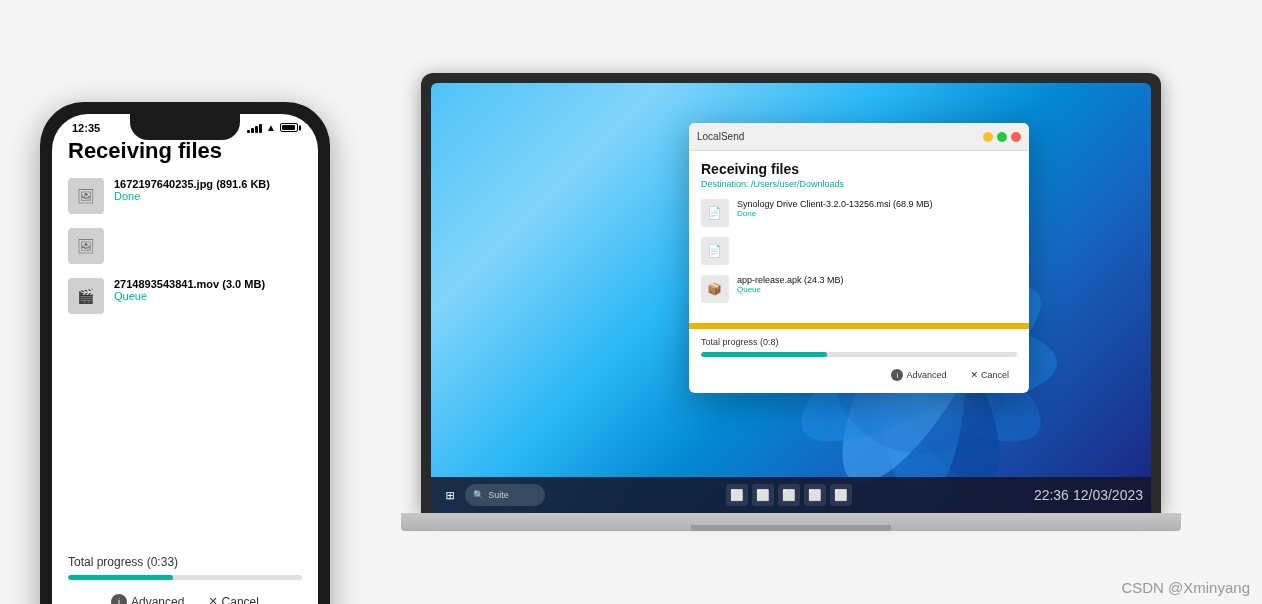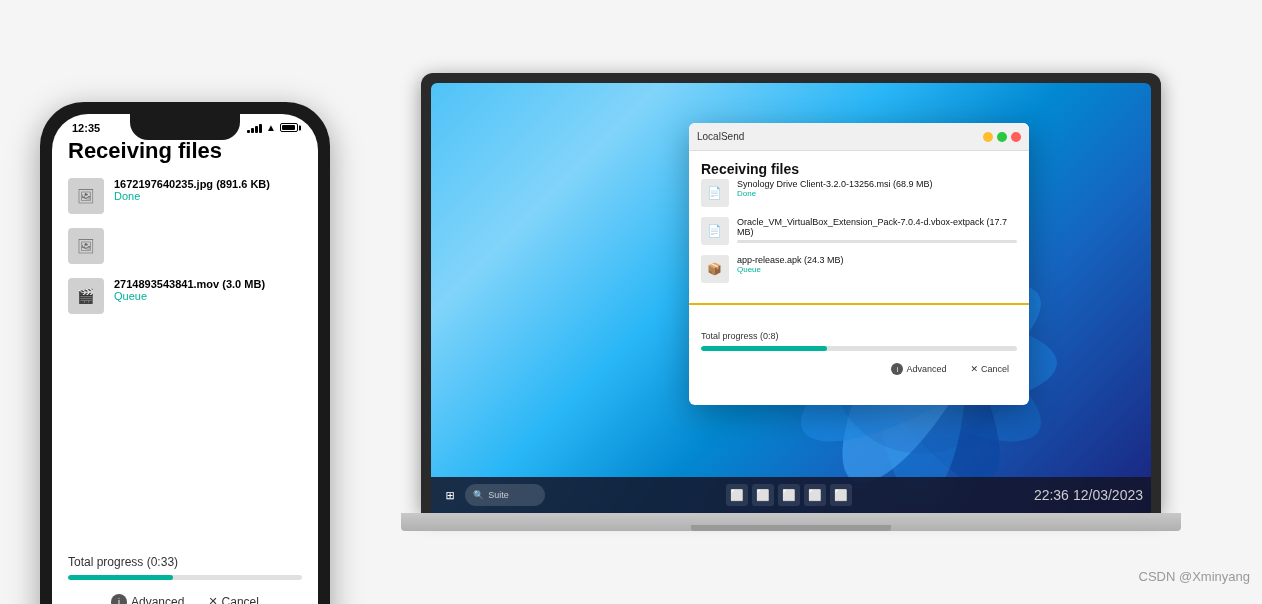--- a/index.html
+++ b/index.html
@@ -311,21 +311,21 @@
       background: #e0e0e0;
       border-radius: 2px;
       margin-top: 3px;
       overflow: hidden;
     }
     .dialog-file-progress-fill {
       height: 100%;
       background: #00b39b;
       border-radius: 2px;
     }
-    .dialog-footer { padding: 26px 12px; border-top: 2px solid #eab308; }
+    .dialog-footer { padding: 8px 12px; border-top: 6px solid #eab308; }
     .dialog-total-label { font-size: 9px; color: #333; margin-bottom: 5px; }
     .dialog-total-bar {
       height: 5px;
       background: #e0e0e0;
       border-radius: 3px;
       overflow: hidden;
       margin-bottom: 8px;
     }
     .dialog-total-fill {
       height: 100%;
@@ -373,23 +373,23 @@
       border-radius: 0 0 3px 3px;
       position: absolute;
       bottom: 0;
       left: 50%;
       transform: translateX(-50%);
     }
 
     
     .watermark {
       position: absolute;
-      bottom: 20px;
+      bottom: 8px;
       right: 12px;
-      font-size: 13px;
+      font-size: 15px;
       color: #999;
     }
   </style>
 </head>
 <body>
 
 <div class="phone-wrapper">
   <div class="phone">
     <div class="phone-notch"></div>
     <div class="phone-screen">
@@ -485,37 +485,32 @@
             <div class="dialog-titlebar">
               <span class="dialog-title-text">LocalSend</span>
               <div class="dialog-controls">
                 <div class="dialog-ctrl" style="background:#ffbd2e"></div>
                 <div class="dialog-ctrl" style="background:#28c940"></div>
                 <div class="dialog-ctrl" style="background:#ff5f57"></div>
               </div>
             </div>
             <div class="dialog-body">
               <div class="dialog-heading">Receiving files</div>
+              <div class="dialog-subheading">Destination: /Users/user/Downloads</div>
 
               <div class="dialog-file-item">
                 <div class="dialog-file-icon">📄</div>
                 <div class="dialog-file-info">
                   <div class="dialog-file-name">Synology Drive Client-3.2.0-13256.msi (68.9 MB)</div>
                   <div class="dialog-file-status">Done</div>
                 </div>
               </div>
 
               <div class="dialog-file-item">
                 <div class="dialog-file-icon">📄</div>
-                <div class="dialog-file-info">
-                  <div class="dialog-file-name">Oracle_VM_VirtualBox_Extension_Pack-7.0.4-d.vbox-extpack (17.7 MB)</div>
-                  <div class="dialog-file-progress">
-                    <div class="dialog-file-progress-fill" style="width:0%"></div>
-                  </div>
-                </div>
               </div>
 
               <div class="dialog-file-item">
                 <div class="dialog-file-icon">📦</div>
                 <div class="dialog-file-info">
                   <div class="dialog-file-name">app-release.apk (24.3 MB)</div>
                   <div class="dialog-file-status">Queue</div>
                 </div>
               </div>
             </div>

